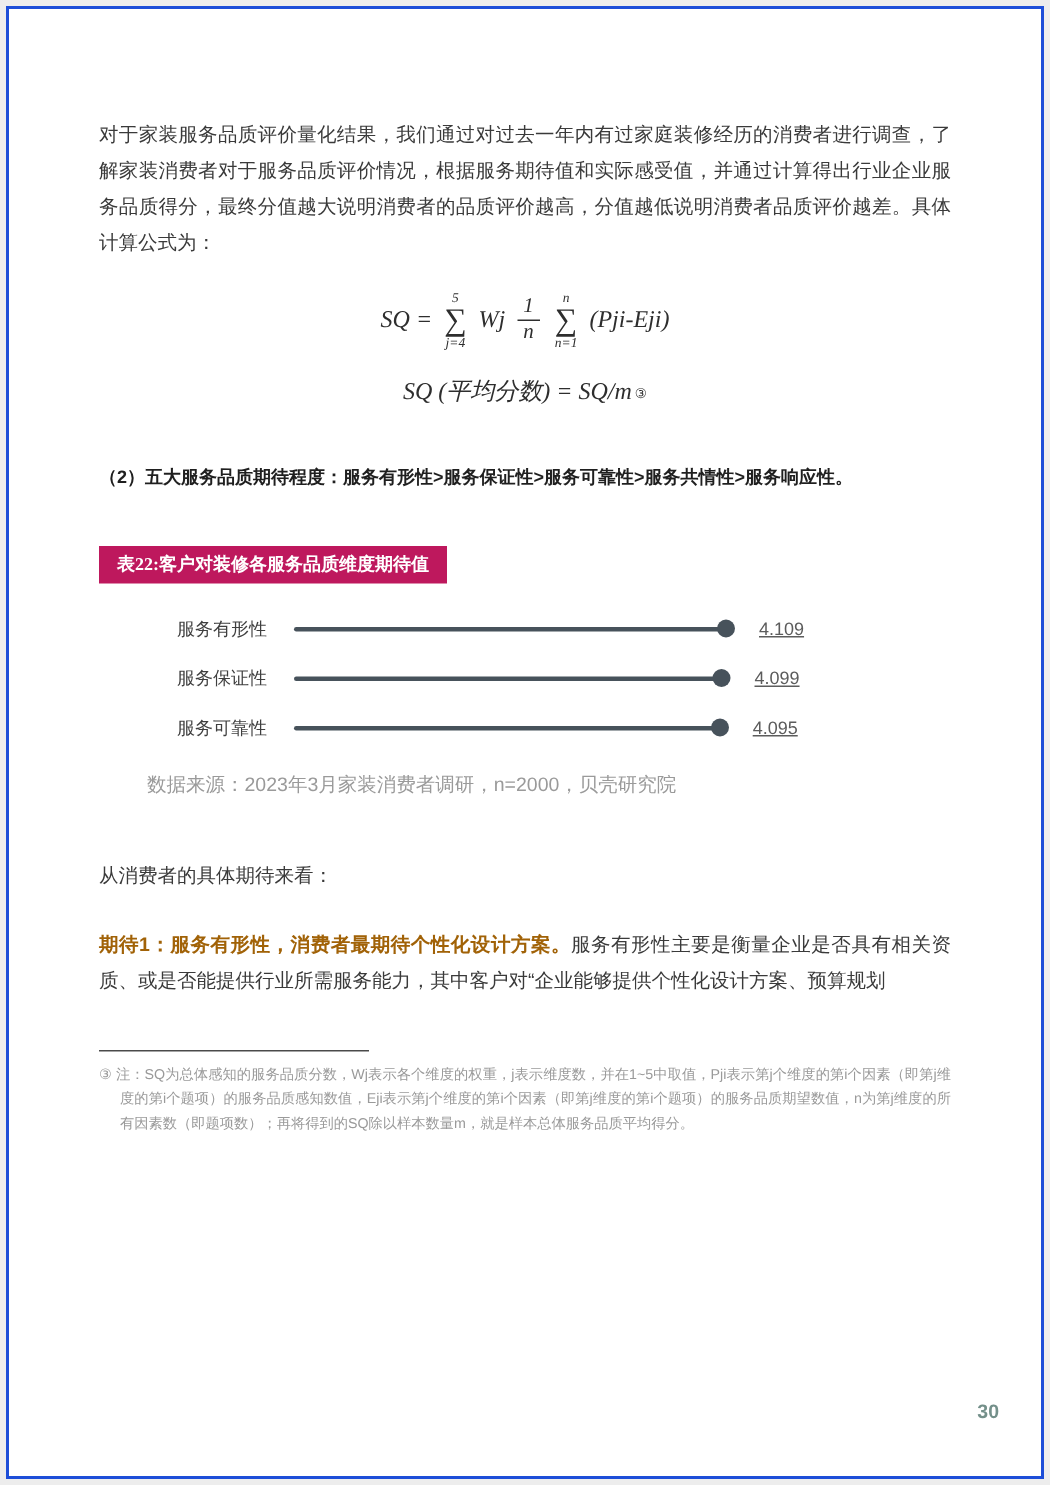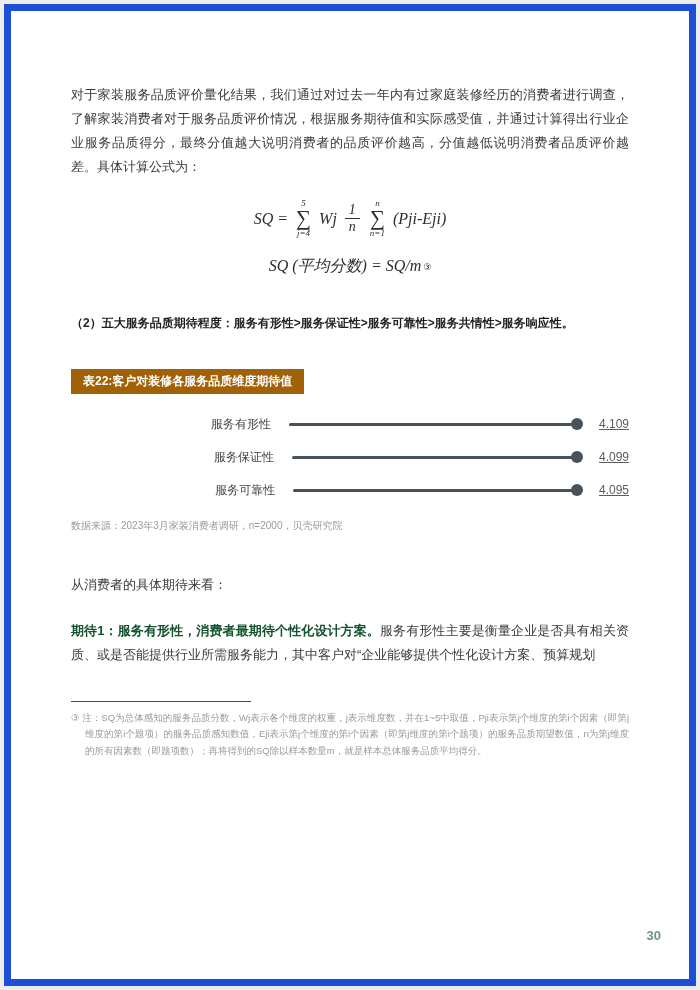--- a/index.html
+++ b/index.html
@@ -1,19 +1,19 @@
 <!DOCTYPE html>
 <html><head>
 <meta charset="utf-8">
 <style>
   * { margin:0; padding:0; box-sizing:border-box; }
   html,body { width:700px; height:990px; background:#ededed; font-family:"Liberation Sans","DejaVu Sans",sans-serif; }
   .page {
     position:absolute; top:4px; left:4px; right:4px; bottom:4px;
-    background:#ffffff; border:7px solid #1d4ed8;
+    background:#ffffff; border:2px solid #1d4ed8;
     padding:72px 60px 16px 60px; overflow:hidden;
   }
   .body-text {
     font-size:13px; color:#3a3a3a; line-height:1.85; text-align:justify;
   }
   .intro { margin-bottom:20px; }
   
   .formula-block {
     text-align:center; font-family:"Liberation Serif","DejaVu Serif",serif;
     color:#2e2e2e;
@@ -34,34 +34,34 @@
   .sup-ref { font-size:9px; vertical-align:super; font-style:normal; margin-left:2px; }
   
   .section-heading {
     margin-top:36px; font-size:12px; font-weight:bold; color:#1f1f1f;
     line-height:1.8; text-align:justify;
   }
   .section-body { margin-top:8px; }
   
   .table-title {
     display:inline-block; margin-top:34px;
-    background:#a16207; color:#ffffff;
-    font-size:12px; font-weight:bold; padding:4px 12px; line-height:1.4;
+    background:#be185d; color:#ffffff;
+    font-size:12px; font-weight:bold; padding:4px 12px; line-height:1.4;font-family:Liberation Serif, serif;
   }
   .chart { margin-top:14px; }
-  .chart-row { display:flex; align-items:center; height:33px;justify-content:flex-end; }
+  .chart-row { display:flex; align-items:center; height:33px; }
   .chart-label { width:78px; margin-left:52px; font-size:12px; color:#3f3f3f; flex-shrink:0; }
   .chart-line { height:3px; border-radius:2px; }
   .chart-dot { width:12px; height:12px; border-radius:50%; margin-left:-3px; flex-shrink:0; }
   .chart-value { margin-left:16px; font-size:12px; color:#5c5c5c;text-decoration:underline; }
-  .source-note { margin-top:12px; font-size:10px; color:#9a9a9a; }
+  .source-note { margin-top:12px; font-size:13px; color:#9a9a9a;margin-left:32px; }
   
   .lead-in { margin-top:40px; }
   .expectation { margin-top:22px; }
-  .expectation b { color:#14532d; }
+  .expectation b { color:#a16207; }
   
   .footnote-rule { margin-top:34px; width:180px; border-top:1px solid #4a4a4a; }
   .footnote {
     margin-top:8px; font-size:9.5px; color:#9a9a9a; line-height:1.75;
     text-align:justify; padding-left:14px; text-indent:-14px;
   }
   .page-number {
     position:absolute; right:28px; bottom:36px;
     font-size:13px; color:#74908a; font-weight:bold;
   }

